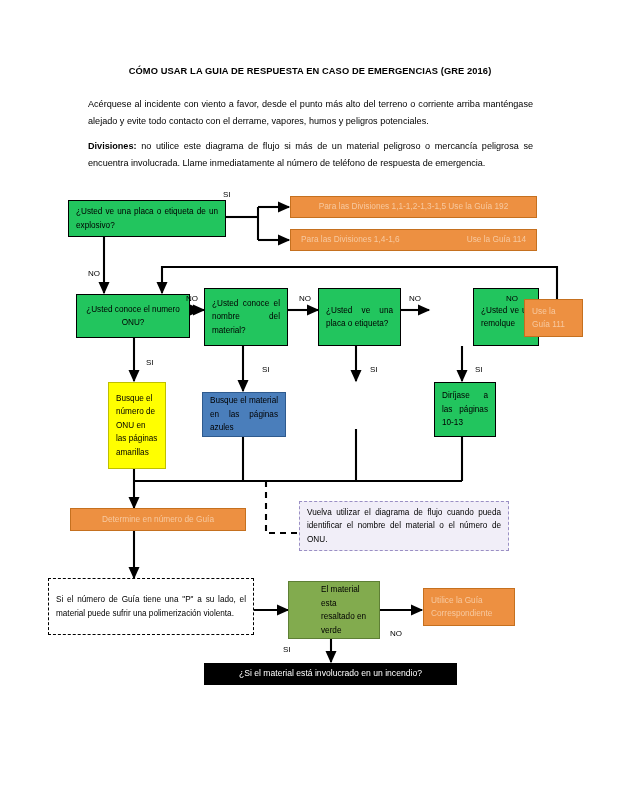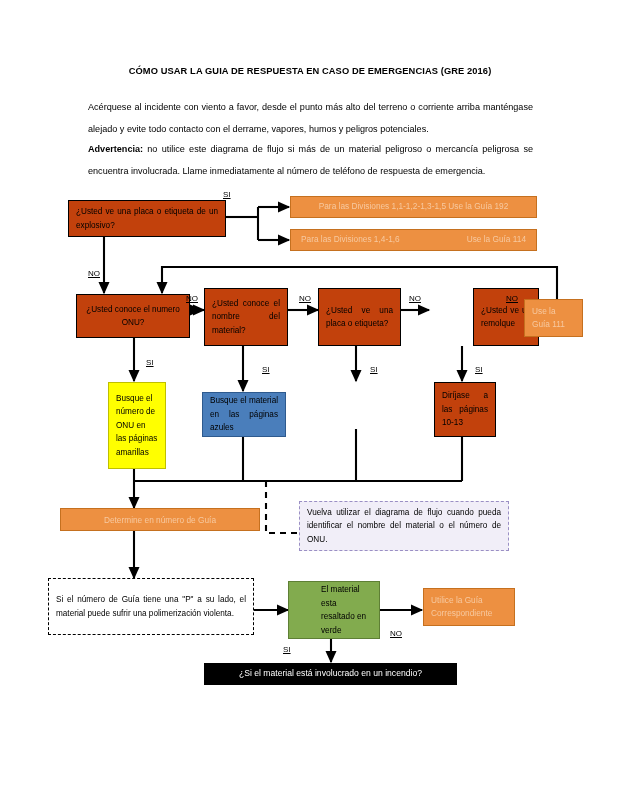--- a/index.html
+++ b/index.html
@@ -28,21 +28,21 @@
     text-align: center;
     font-size: 9.3px;
     font-weight: bold;
     letter-spacing: 0.1px;
   }
   .intro-para {
     position: absolute;
     left: 88px;
     width: 445px;
     font-size: 9.1px;
-    line-height: 22px;
+    line-height: 17px;
     text-align: justify;
   }
   #intro1 { top: 96px; }
   #intro2 { top: 138px; }
   .bold { font-weight: bold; }
 
   
   .node {
     position: absolute;
     box-sizing: border-box;
@@ -51,21 +51,21 @@
     display: flex;
     flex-direction: column;
     justify-content: center;
     padding: 3px 7px;
   }
   .node.center { text-align: center; }
   .node.just   { text-align: justify; }
   .node.just > span { display: block; }
 
   .box-white {
-    background: #c2410c;
+    background: #22c55e;
     border: 1px solid #000000;
   }
   .box-orange {
     background: #ED9041;
     border: 1px solid #C5701F;
     color: #F7C9A0;
   }
   .box-yellow {
     background: #FFFF00;
     border: 1px solid #BFBF00;
@@ -97,42 +97,41 @@
     color: #000000;
   }
 
   
   .edge-label {
     position: absolute;
     font-size: 8px;
     line-height: 9px;
     color: #000000;
     white-space: nowrap;
-    text-decoration: underline;
   }
 
   
   #wires {
     position: absolute;
     left: 0; top: 0;
     width: 617px;
     height: 800px;
     pointer-events: none;
   }
 </style>
 </head>
 <body>
 
 <div id="page">
 
   <div class="doc-title">CÓMO USAR LA GUIA DE RESPUESTA EN CASO DE EMERGENCIAS (GRE 2016)</div>
 
   <div class="intro-para" id="intro1">Acérquese al incidente con viento a favor, desde el punto más alto del terreno o corriente arriba manténgase alejado y evite todo contacto con el derrame, vapores, humos y peligros potenciales.</div>
 
-  <div class="intro-para" id="intro2"><span class="bold">Advertencia:</span><span> no utilice este diagrama de flujo si más de un material peligroso o mercancía peligrosa se encuentra involucrada. Llame inmediatamente al número de teléfono de respuesta de emergencia.</span></div>
+  <div class="intro-para" id="intro2"><span class="bold">Divisiones:</span><span> no utilice este diagrama de flujo si más de un material peligroso o mercancía peligrosa se encuentra involucrada. Llame inmediatamente al número de teléfono de respuesta de emergencia.</span></div>
 
   <svg id="wires" viewBox="0 0 617 800">
     <defs>
       <marker id="ar" markerWidth="7" markerHeight="7" refX="5.4" refY="3" orient="auto" markerUnits="strokeWidth">
         <path d="M0,0.3 L6,3 L0,5.7 z" fill="#000"></path>
       </marker>
     </defs>
     <g stroke="#000" stroke-width="2.1" fill="none">
 
       <path d="M226,217 L258,217"></path>
@@ -217,21 +216,21 @@
 
   <div class="node box-blue just" style="left:202px; top:392px; width:84px; height:45px;">
     <span>Busque el material en las páginas azules</span>
   </div>
 
 
   <div class="node box-white just" style="left:434px; top:382px; width:62px; height:55px;">
     <span>Diríjase a las páginas 10-13</span>
   </div>
 
-  <div class="node box-orange center" style="left:60px; top:508px; width:200px; height:23px; font-size:8.3px;justify-content:flex-end;">
+  <div class="node box-orange center" style="left:70px; top:508px; width:176px; height:23px; font-size:8.3px;">
     <span>Determine en número de Guía</span>
   </div>
 
   <div class="node box-purple just" style="left:299px; top:501px; width:210px; height:50px;">
     <span>Vuelva utilizar el diagrama de flujo cuando pueda identificar el nombre del material o el número de ONU.</span>
   </div>
 
   <div class="node box-dashed just" style="left:48px; top:578px; width:206px; height:57px;">
     <span>Si el número de Guía tiene una "P" a su lado, el material puede sufrir una polimerización violenta.</span>
   </div>

